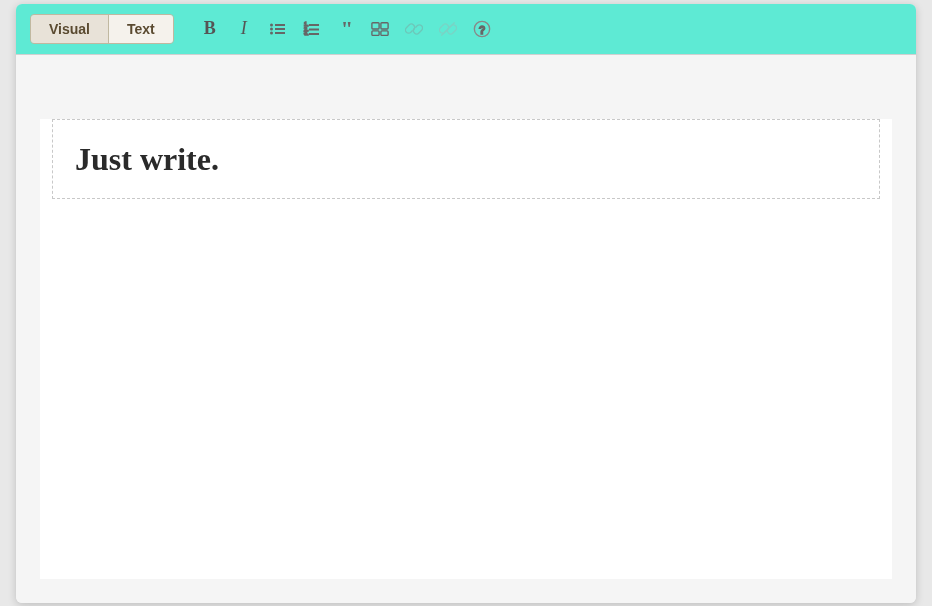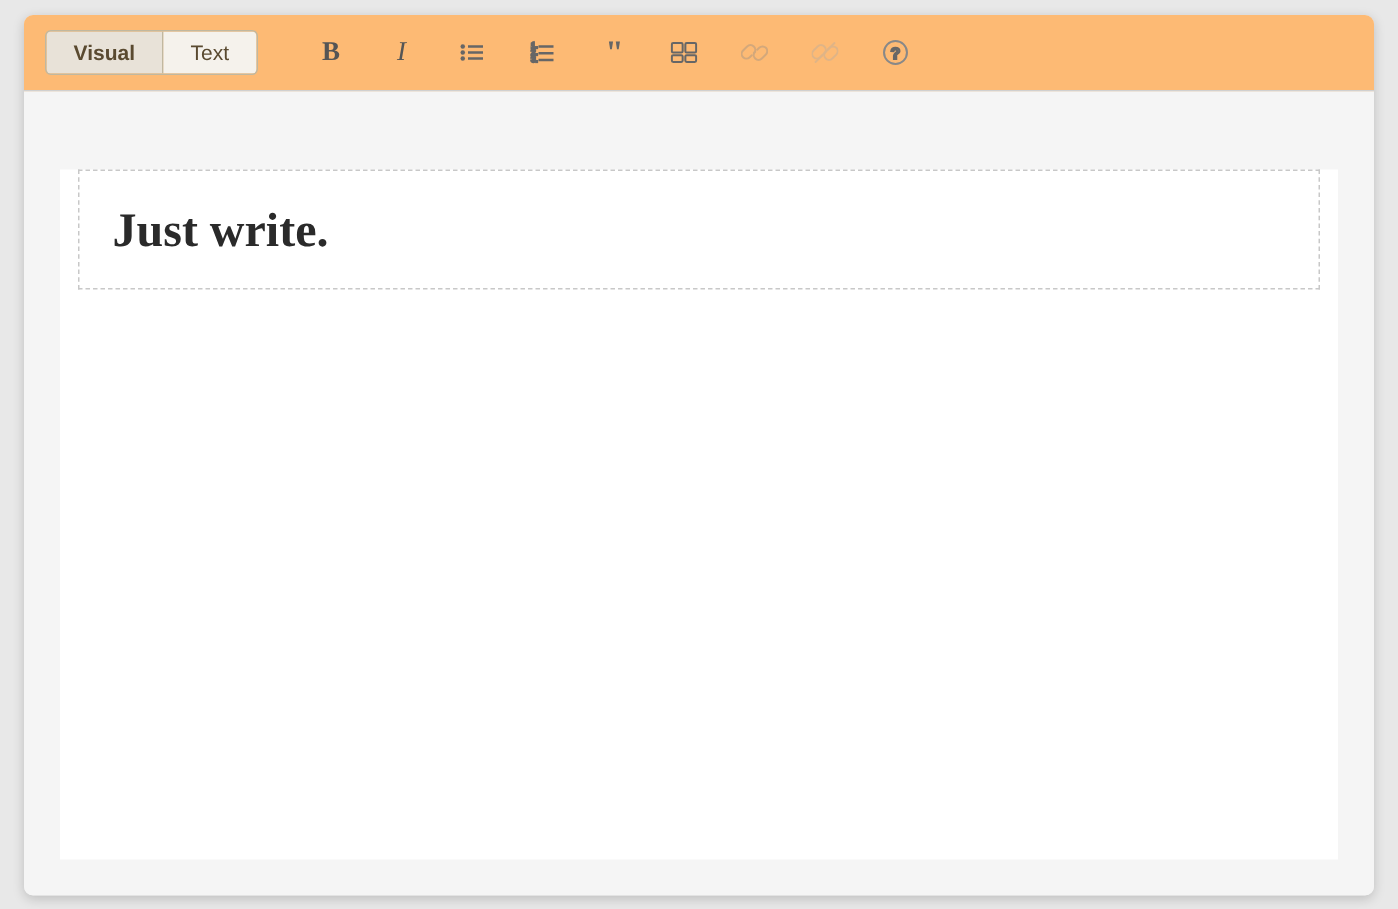--- a/index.html
+++ b/index.html
@@ -15,45 +15,45 @@
 
     .editor-container {
       width: 900px;
       background: #f0f0f0;
       border-radius: 6px;
       box-shadow: 0 2px 8px rgba(0,0,0,0.18);
       overflow: hidden;
     }
 
     .toolbar {
-      background: #fdba74;
+      background: #5eead4;
       border-bottom: 1px solid #d0d0d0;
       padding: 10px 14px;
       display: flex;
       align-items: center;
-      gap: 19px;
+      gap: 6px;
     }
 
     .tab-group {
       display: flex;
       border: 1px solid #c0b8a0;
       border-radius: 4px;
       overflow: hidden;
       margin-right: 16px;
     }
 
     .tab-btn {
       padding: 6px 18px;
       font-size: 14px;
       font-family: Arial, sans-serif;
       cursor: pointer;
       border: none;
       background: #f5f2ec;
       color: #5a4a30;
-      font-weight: normal;
+      font-weight: bold;
     }
 
     .tab-btn.active {
       background: #e8e2d8;
       font-weight: 600;
     }
 
     .tab-btn:first-child {
       border-right: 1px solid #c0b8a0;
     }
@@ -82,21 +82,21 @@
     .toolbar-icon svg {
       width: 18px;
       height: 18px;
       fill: none;
       stroke: #666;
       stroke-width: 1.5;
     }
 
     .editor-body {
       background: #f5f5f5;
-      padding: 24px 24px 24px;
+      padding: 36px 24px 24px;
       min-height: 510px;
     }
 
     .content-area {
       background: white;
       min-height: 460px;
       padding: 0;
     }
 
     .block {

